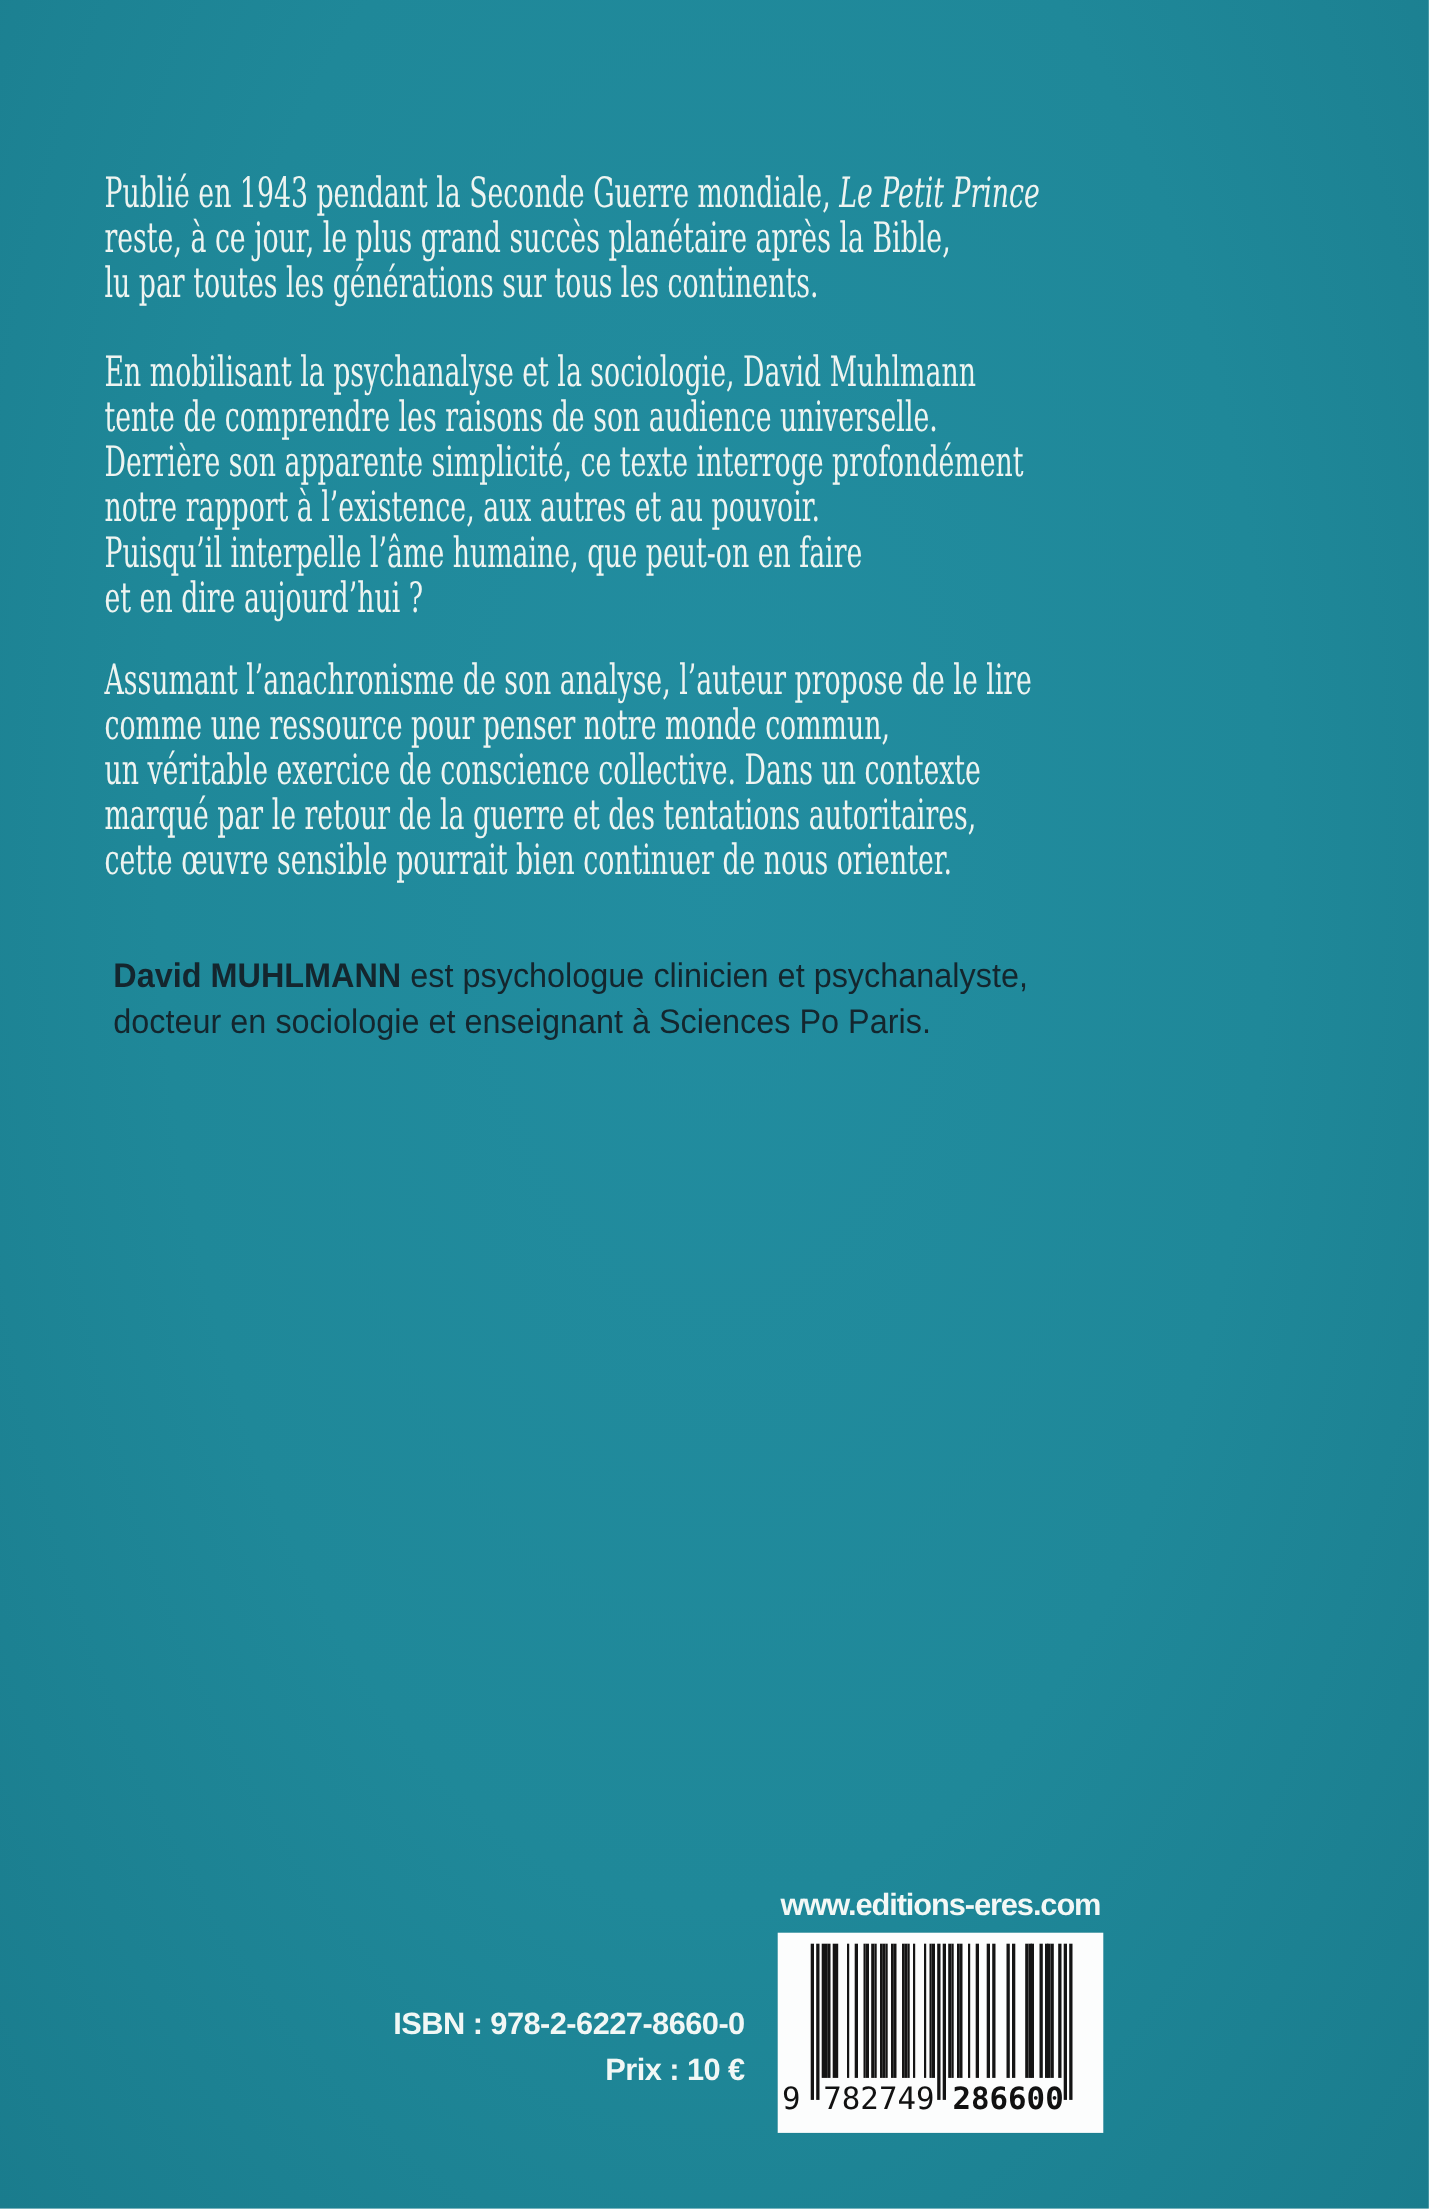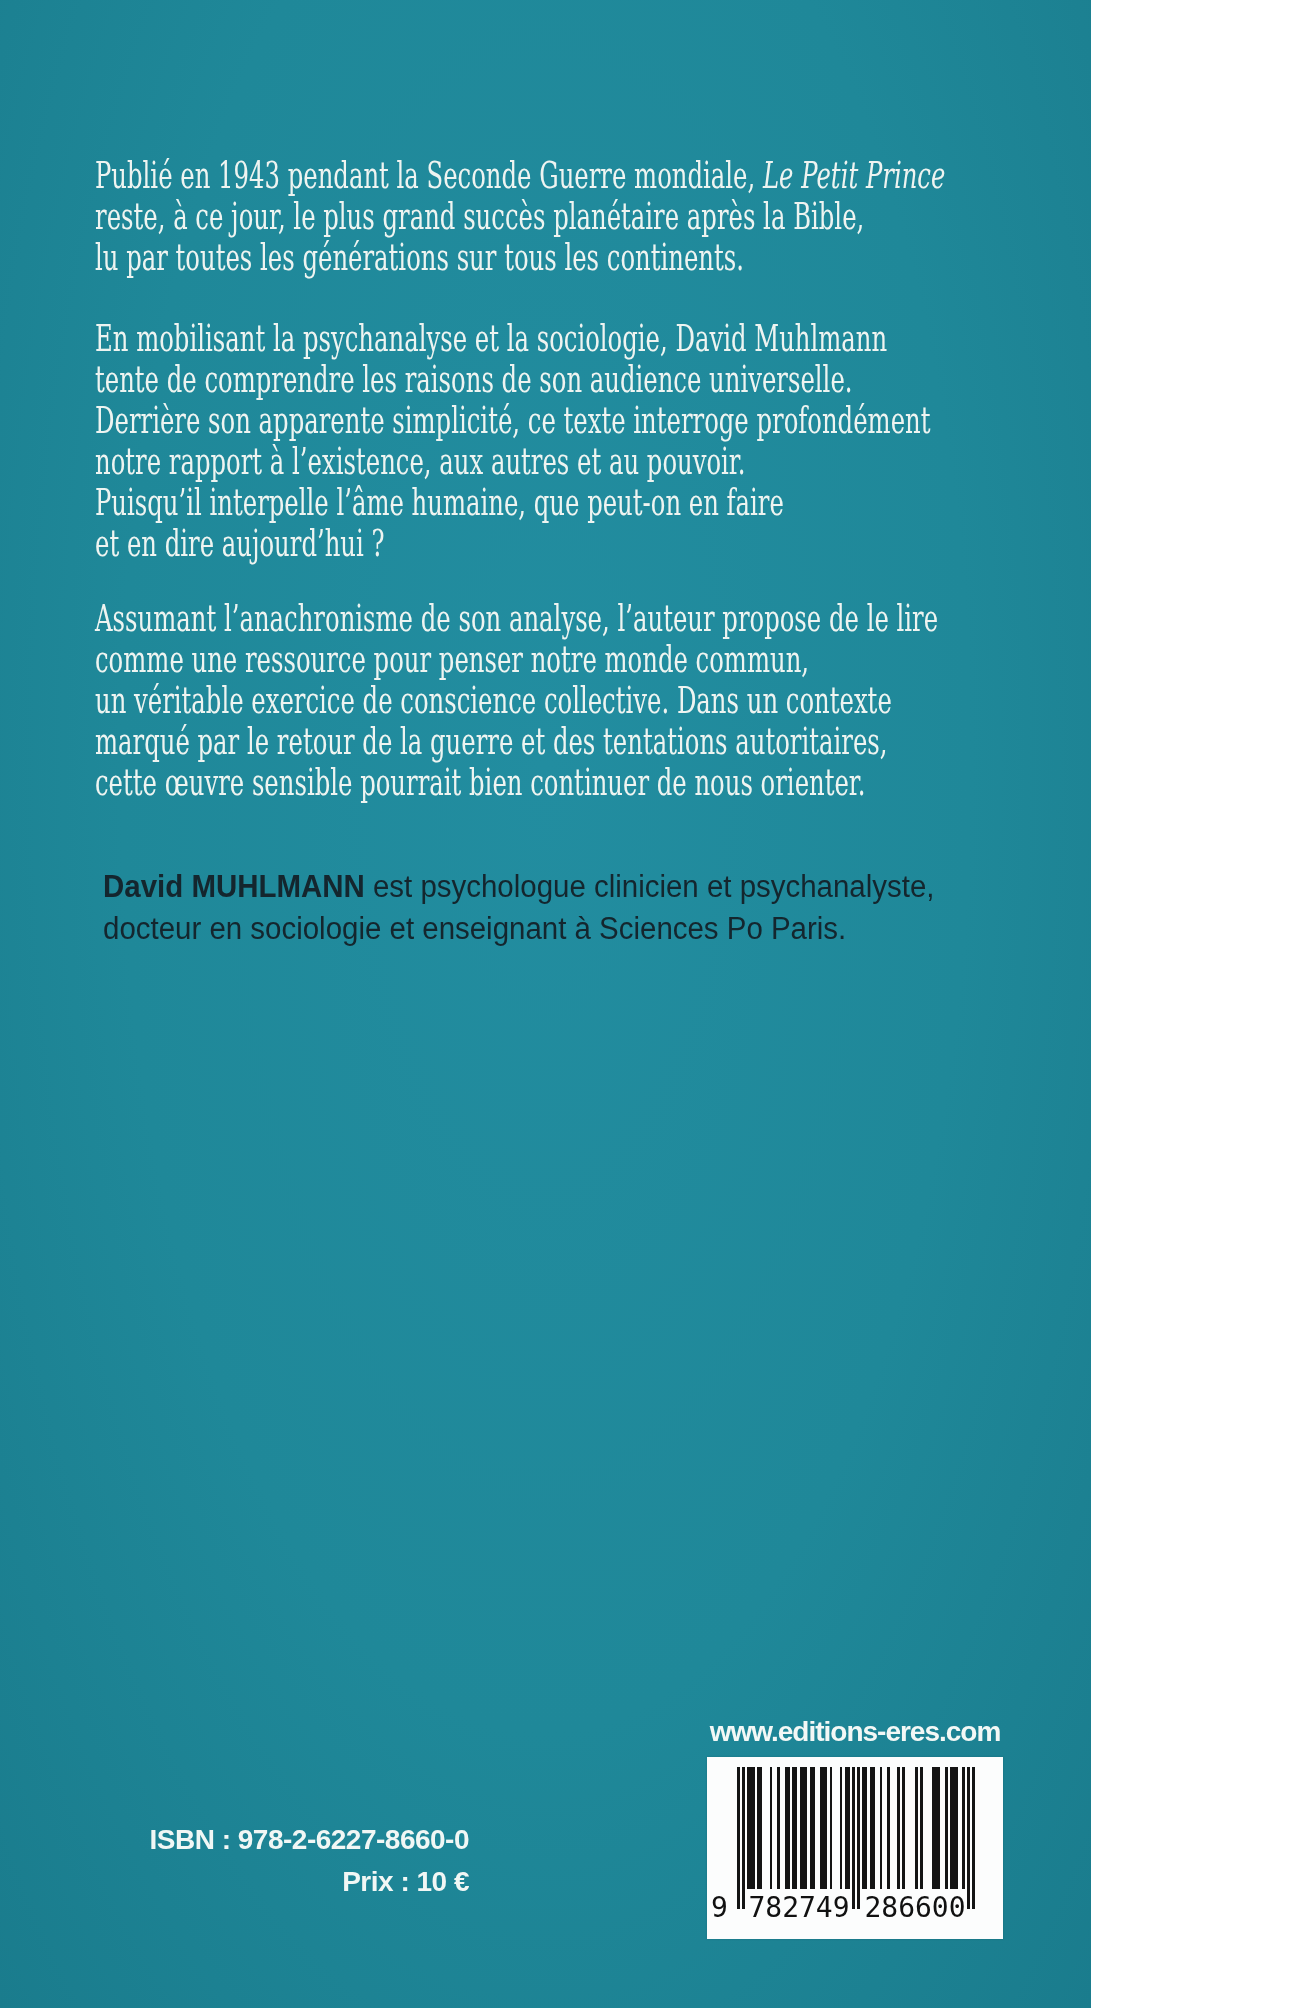--- a/index.html
+++ b/index.html
@@ -1,18 +1,18 @@
 <!DOCTYPE html>
 <html><head>
 <meta charset="utf-8">
 <style>
   html,body{margin:0;padding:0;}
   .page{
     position:relative;
-    width:1091px;
+    width:1299px;
     height:2008px;
     overflow:hidden;
     background:radial-gradient(ellipse at 50% 38%, #228da0 0%, #1f8899 55%, #1a7c8d 100%);
     font-family:"Liberation Sans", sans-serif;
   }
   
   .serif-block{
     position:absolute;
     left:95px;
     color:#eef4f1;
@@ -80,21 +80,21 @@
   .bc-digit{
     position:absolute;
     color:#111;
     font-family:"DejaVu Sans Mono", monospace;
     font-size:28px;
     top:134px;
     white-space:nowrap;
   }
   .bc-9{left:4px;}
   .bc-left{left:40px;width:104px;text-align:center;}
-  .bc-right{left:156px;width:104px;text-align:center;}
+  .bc-right{left:156px;width:104px;text-align:right;font-weight:bold;}
   .print-info{
     position:absolute;
     right:622px;
     top:1819px;
     text-align:right;
     color:#f1f7f5;
     font-weight:700;
     font-size:28px;
     line-height:42px;
     letter-spacing:-0.5px;

